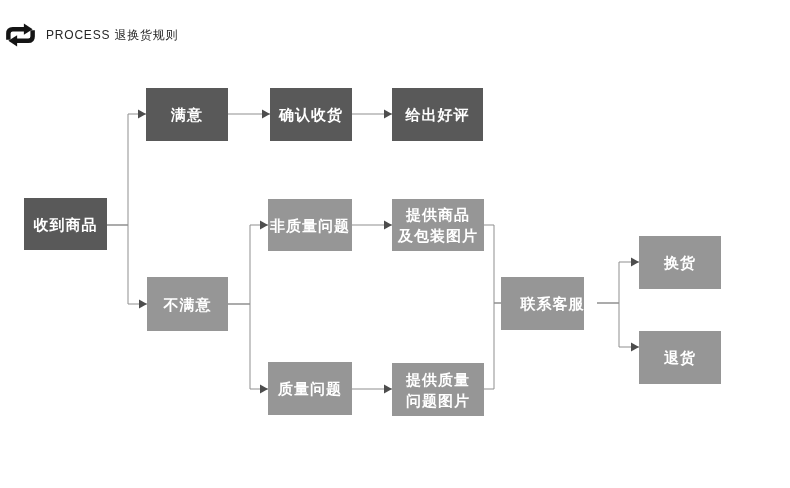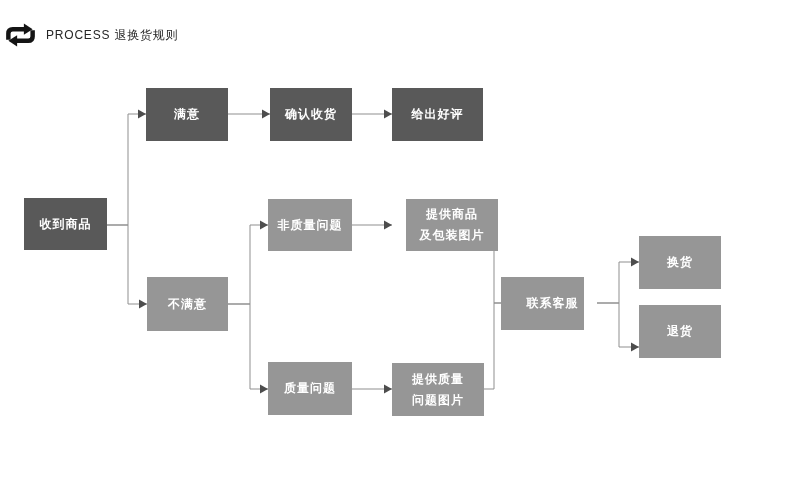--- a/index.html
+++ b/index.html
@@ -42,21 +42,21 @@
     pointer-events: none;
   }
   .node {
     position: absolute;
     display: flex;
     flex-direction: column;
     align-items: center;
     justify-content: center;
     color: var(--box-text, #ffffff);
     font-weight: bold;
-    font-size: 12px;
+    font-size: 15px;
     letter-spacing: 1px;
     text-align: right;
     box-sizing: border-box;
   }
   .node.dark { background: var(--dark-box, #595959); }
   .node.gray { background: var(--gray-box, #969696); }
   .node-line {
     line-height: 21px;
     white-space: nowrap;
   }
@@ -122,32 +122,32 @@
       </div>
       <div class="node gray" style="left: 147px; top: 277px; width: 81px; height: 54px;">
         <div class="node-line">不满意</div>
       </div>
       <div class="node gray" style="left: 268px; top: 199px; width: 84px; height: 52px;">
         <div class="node-line">非质量问题</div>
       </div>
       <div class="node gray" style="left: 268px; top: 362px; width: 84px; height: 53px;">
         <div class="node-line">质量问题</div>
       </div>
-      <div class="node gray" style="left: 392px; top: 199px; width: 92px; height: 52px; margin-left: 14px;">
+      <div class="node gray" style="left: 392px; top: 199px; width: 92px; height: 52px;">
         <div class="node-line">提供商品</div>
         <div class="node-line">及包装图片</div>
       </div>
       <div class="node gray" style="left: 392px; top: 363px; width: 92px; height: 53px;">
         <div class="node-line">提供质量</div>
         <div class="node-line">问题图片</div>
       </div>
       <div class="node gray" style="left: 501px; top: 277px; width: 83px; height: 53px; padding-left: 20px;">
         <div class="node-line">联系客服</div>
       </div>
       <div class="node gray" style="left: 639px; top: 236px; width: 82px; height: 53px;">
         <div class="node-line">换货</div>
       </div>
-      <div class="node gray" style="left: 639px; top: 305px; width: 82px; height: 53px;">
+      <div class="node gray" style="left: 639px; top: 331px; width: 82px; height: 53px;">
         <div class="node-line">退货</div>
       </div>
     </div>
 
 </div>
 
 </body></html>

